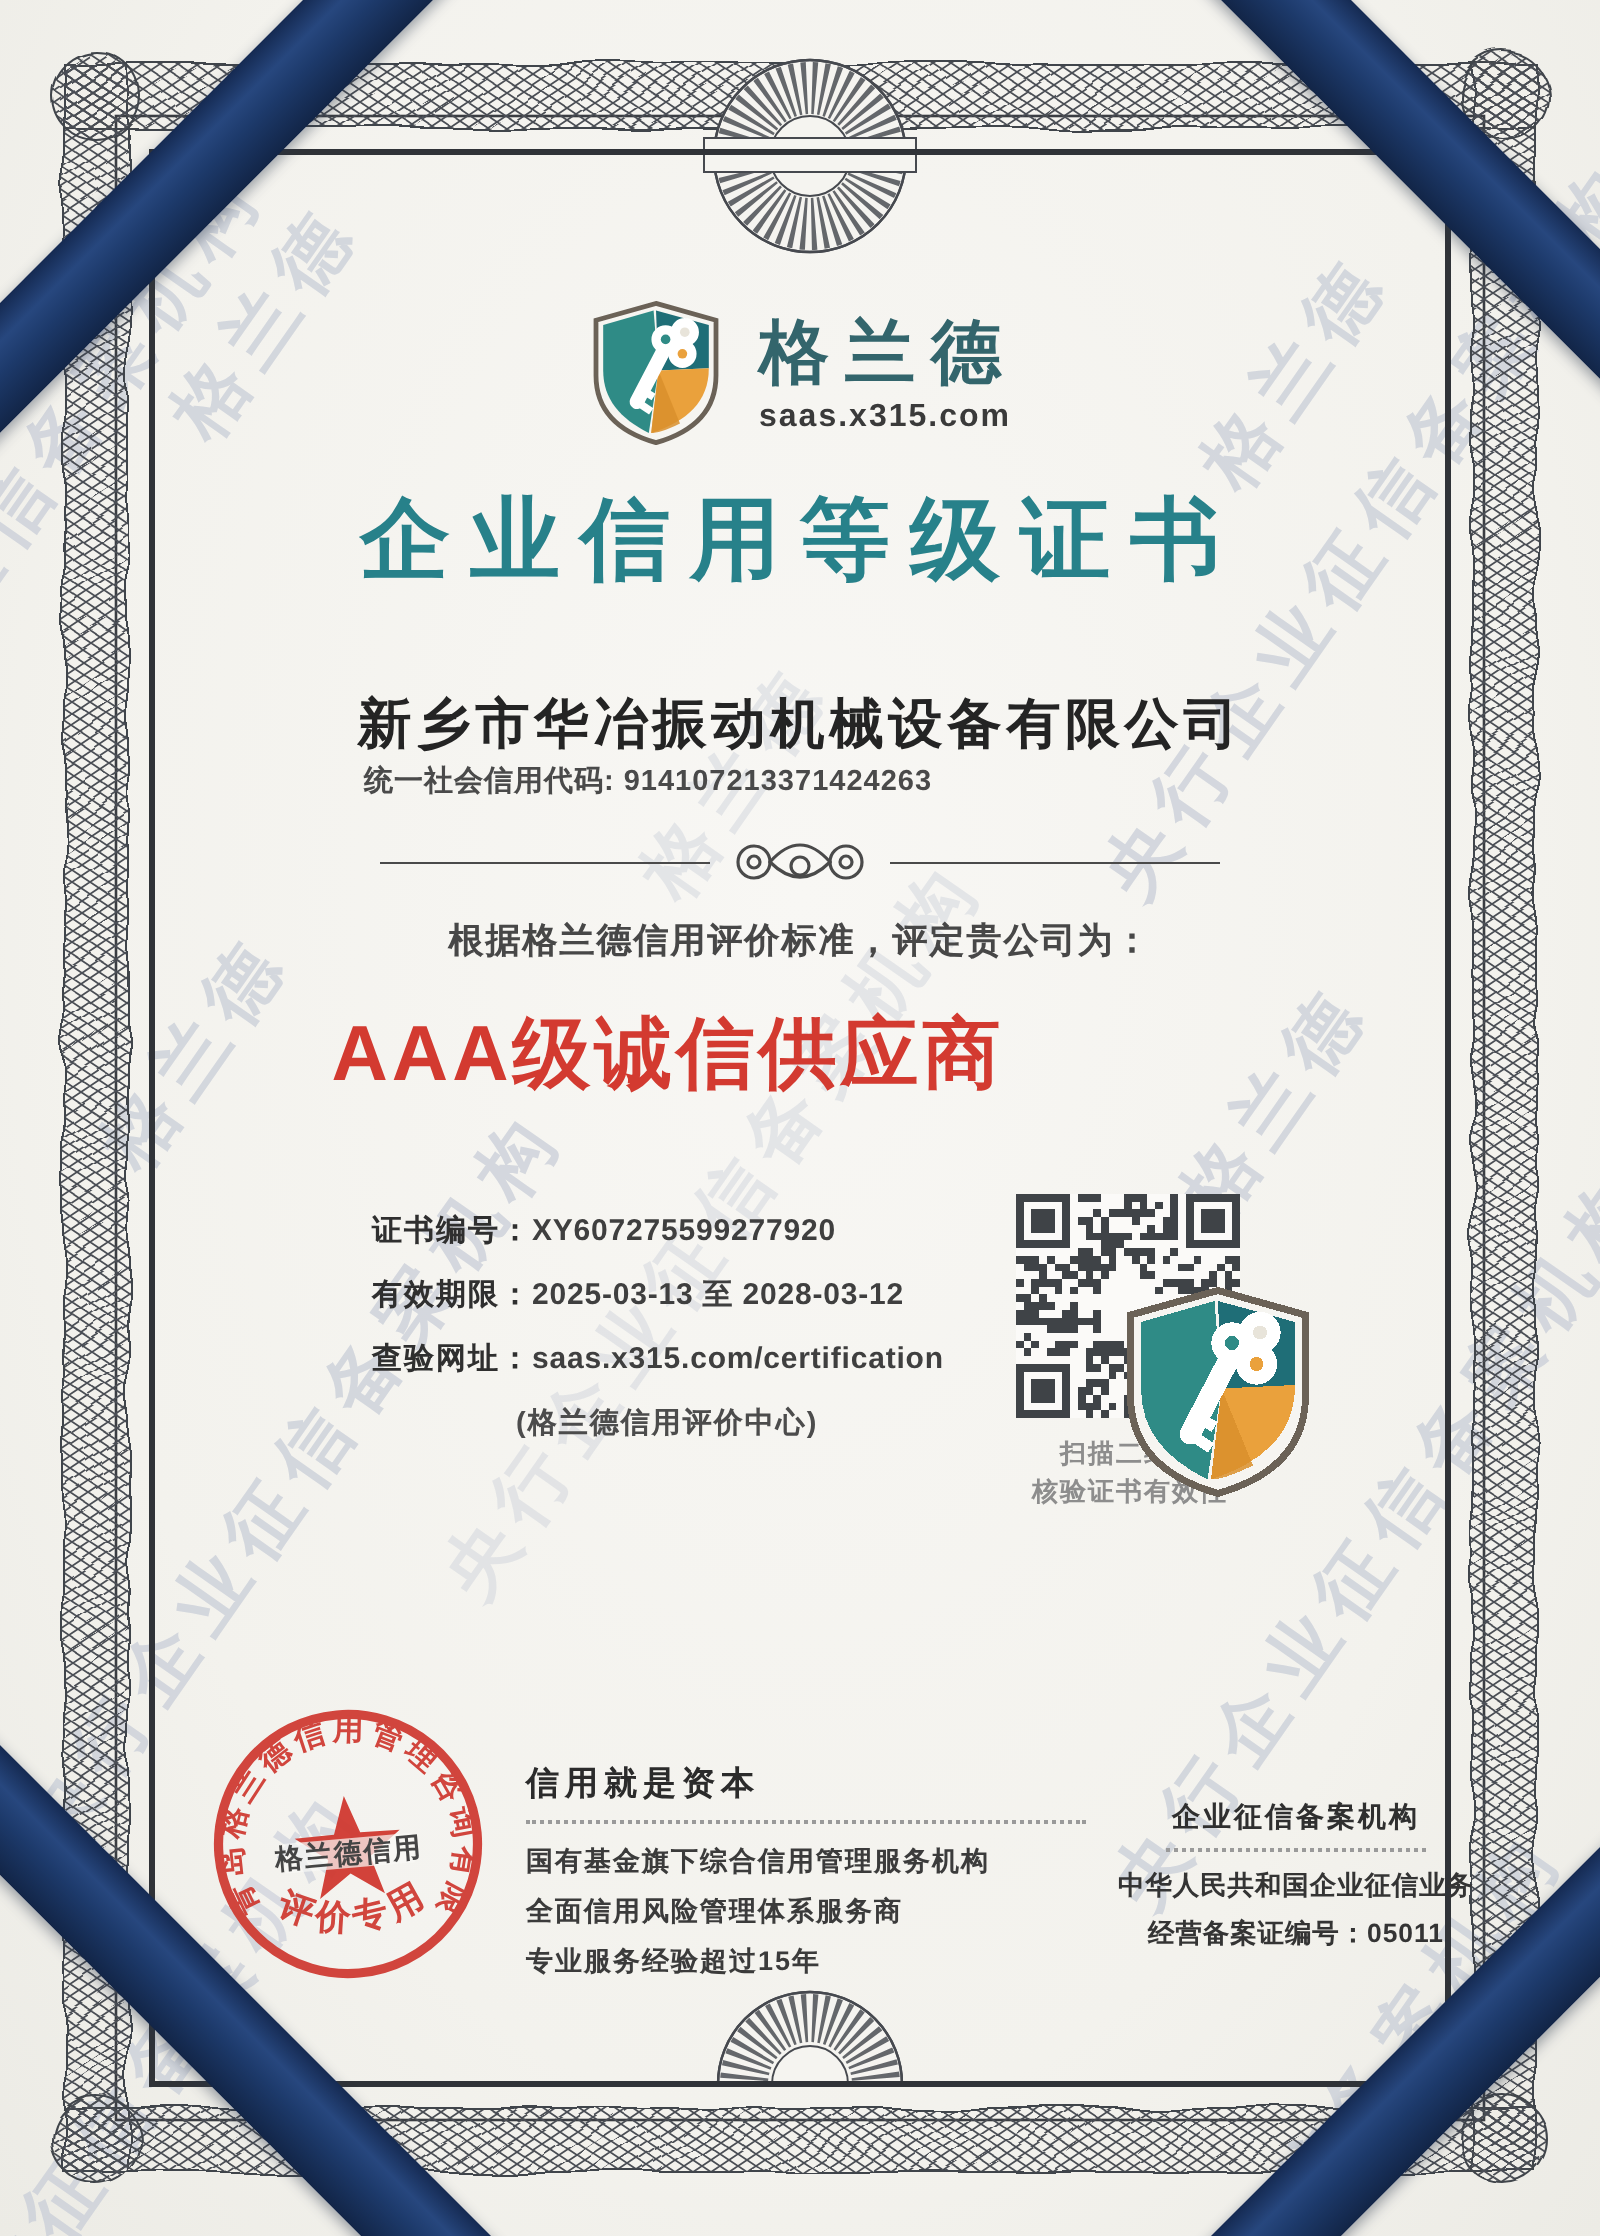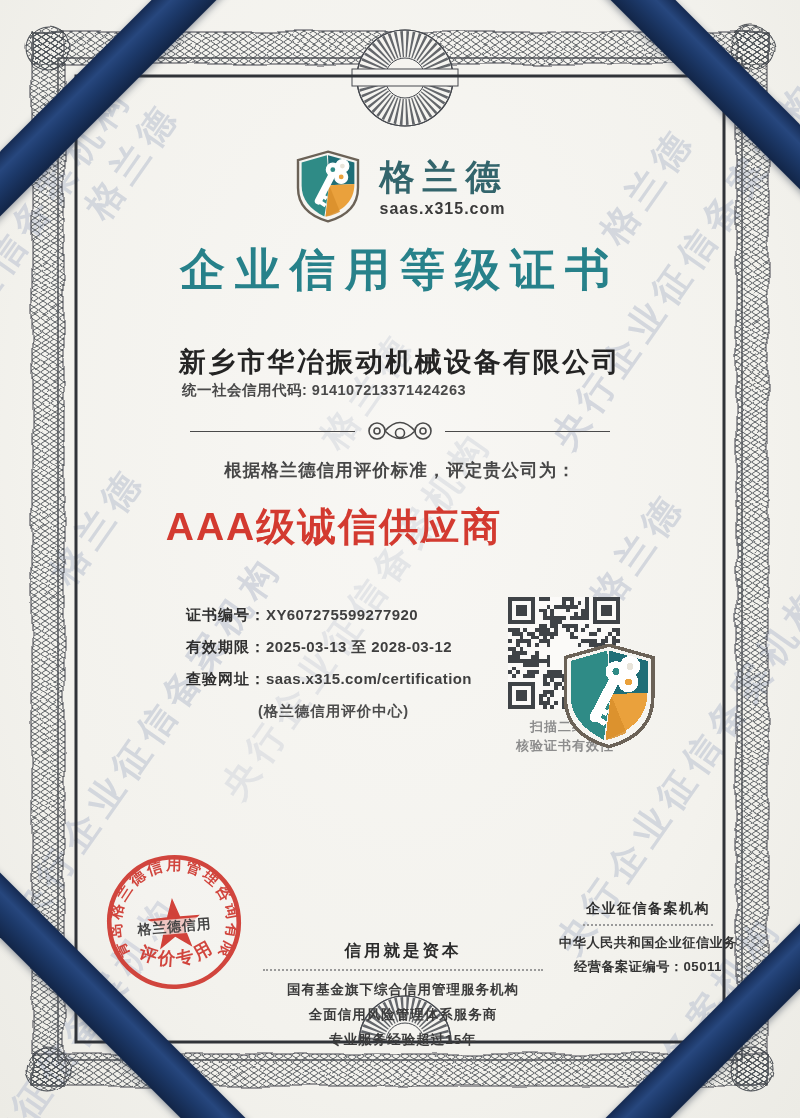--- a/index.html
+++ b/index.html
@@ -44,21 +44,21 @@
   .field-row .lbl{font-weight:800;color:#2f2f2f;letter-spacing:1px;}
   .field-row .val{font-weight:600;letter-spacing:.4px;}
   .field-note{padding-left:72px;font-size:14.5px;font-weight:600;color:#4c4c4c;letter-spacing:1px;margin-top:1px;}
   .qr-wrap{position:absolute;left:508px;top:597px;width:114px;}
   .qr-box{position:relative;width:112px;height:112px;background:#fbfaf8;}
   .qr-box svg{display:block;width:112px;height:112px;shape-rendering:crispEdges;}
   .qr-logo{position:absolute;left:45px;top:43px;width:22px;height:24px;}
   .qr-caption{margin-top:8px;text-align:center;font-size:13px;font-weight:600;color:#8d8d8d;line-height:19px;letter-spacing:1px;}
   .stamp{position:absolute;left:100px;top:848px;width:148px;height:148px;z-index:4;
          transform:rotate(-5deg);opacity:.94;}
-  .footer-center{position:absolute;left:263px;top:940px;width:280px;text-align:center;}
+  .footer-center{position:absolute;left:263px;top:881px;width:280px;}
   .footer-headline{font-size:16.5px;font-weight:800;color:#2b2b2b;letter-spacing:3px;}
   .dotted{border-top:2.5px dotted #9a9a9a;margin:7px 0 6px 0;}
   .footer-line{font-size:13.5px;font-weight:700;color:#3b3b3b;line-height:25px;letter-spacing:1px;}
   .footer-right{position:absolute;left:552px;top:900px;width:192px;text-align:center;}
   .registry-headline{font-size:14px;font-weight:800;color:#2f2f2f;letter-spacing:1.5px;}
   .footer-right .dotted{width:130px;margin:6px auto 5px auto;}
   .registry-line{font-size:13.2px;font-weight:700;color:#343434;line-height:24px;letter-spacing:.5px;}
   .hidden-defs{position:absolute;width:0;height:0;overflow:hidden;}
 </style>
 </head>

